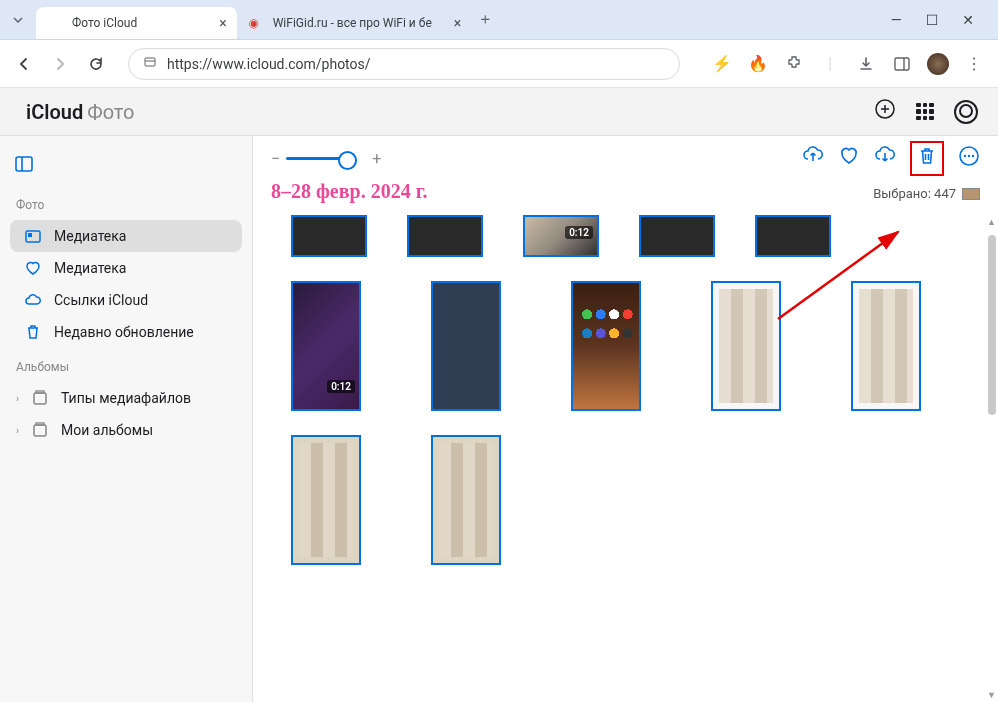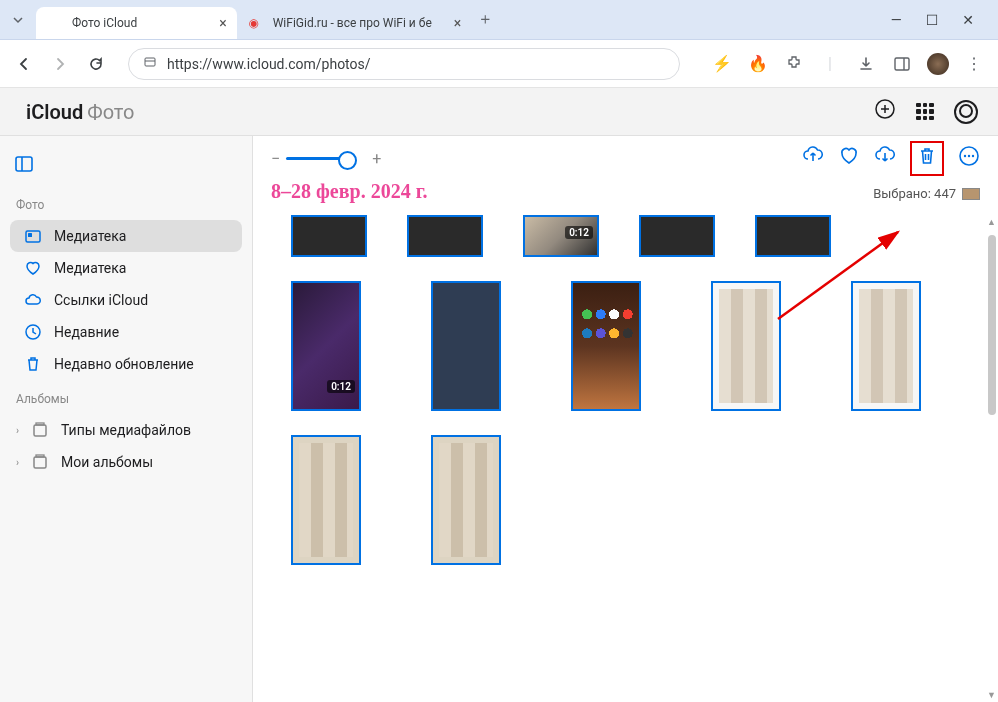--- a/index.html
+++ b/index.html
@@ -238,29 +238,20 @@
       <span class="sicon">
           <svg width="18" height="18" viewBox="0 0 18 18">
             <path d="M5 13a3 3 0 010-6 4 4 0 017.5-1A3 3 0 0113 13H5z" stroke="#0071e3" fill="none" stroke-width="1.5"></path>
           </svg>
         </span>
       <span>Ссылки iCloud</span>
     </div>
     <div class="side-item">
       <span class="sicon">
           <svg width="18" height="18" viewBox="0 0 18 18">
-            <circle cx="9" cy="9" r="7" stroke="#0071e3" fill="none" stroke-width="1.5"></circle>
-            <path d="M9 5v4l3 2" stroke="#0071e3" stroke-width="1.5" fill="none"></path>
-          </svg>
-        </span>
-      <span>Недавние</span>
-    </div>
-    <div class="side-item">
-      <span class="sicon">
-          <svg width="18" height="18" viewBox="0 0 18 18">
             <path d="M4 5h10M7 5V3h4v2M5 5l1 10h6l1-10" stroke="#0071e3" fill="none" stroke-width="1.5"></path>
           </svg>
         </span>
       <span>Недавно обновление</span>
     </div>
 
     <div class="side-section" style="margin-top:12px">Альбомы</div>
     <div class="side-item">
       <span class="chev">›</span>
       <span class="sicon grey">

